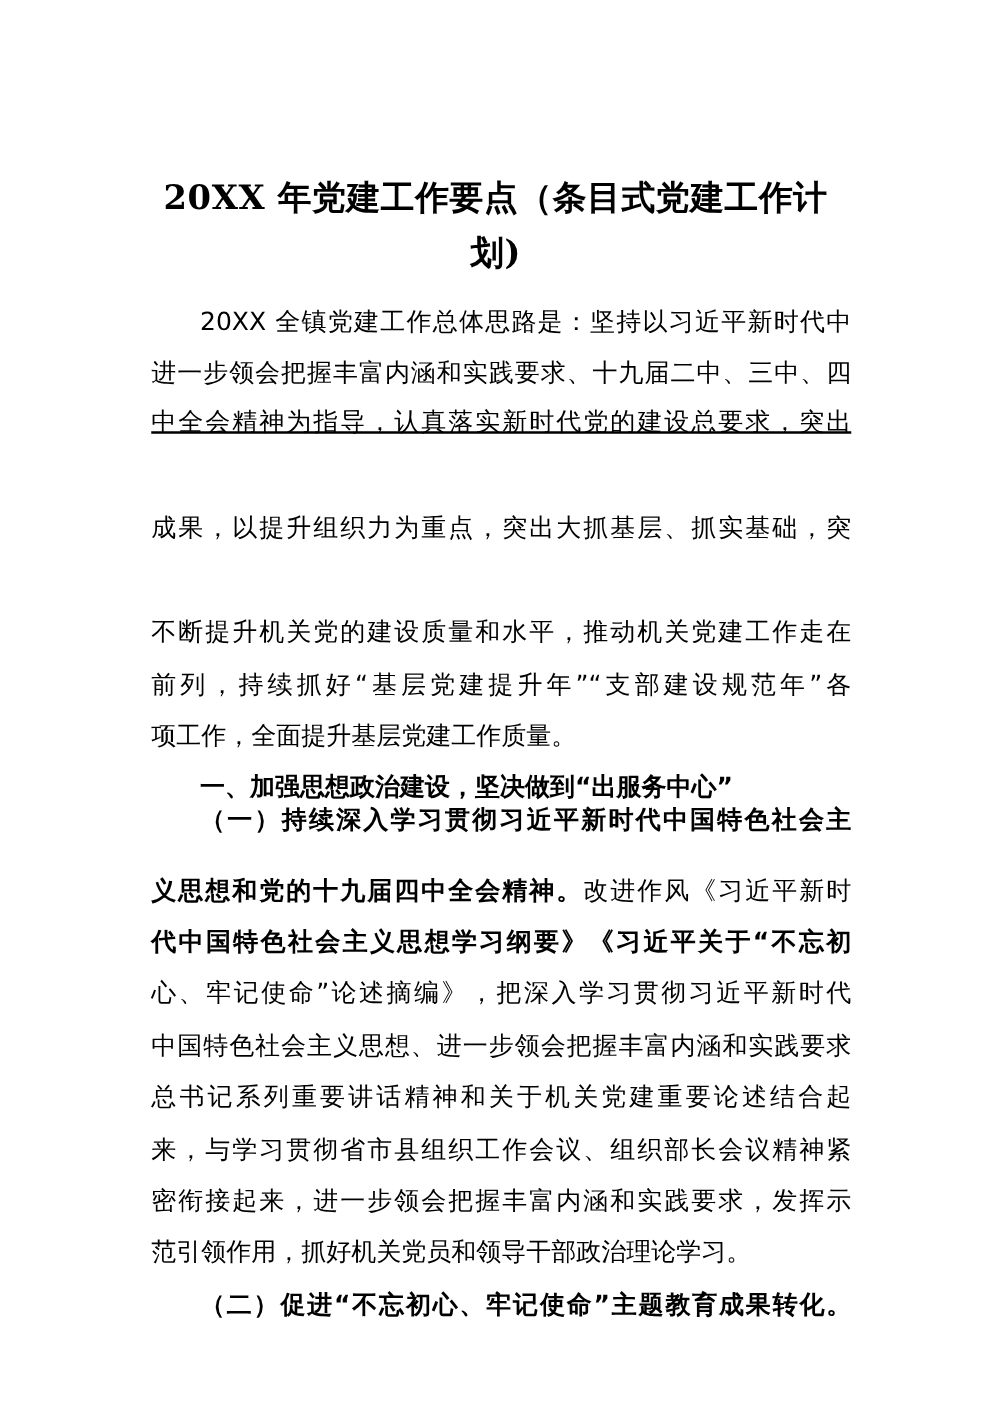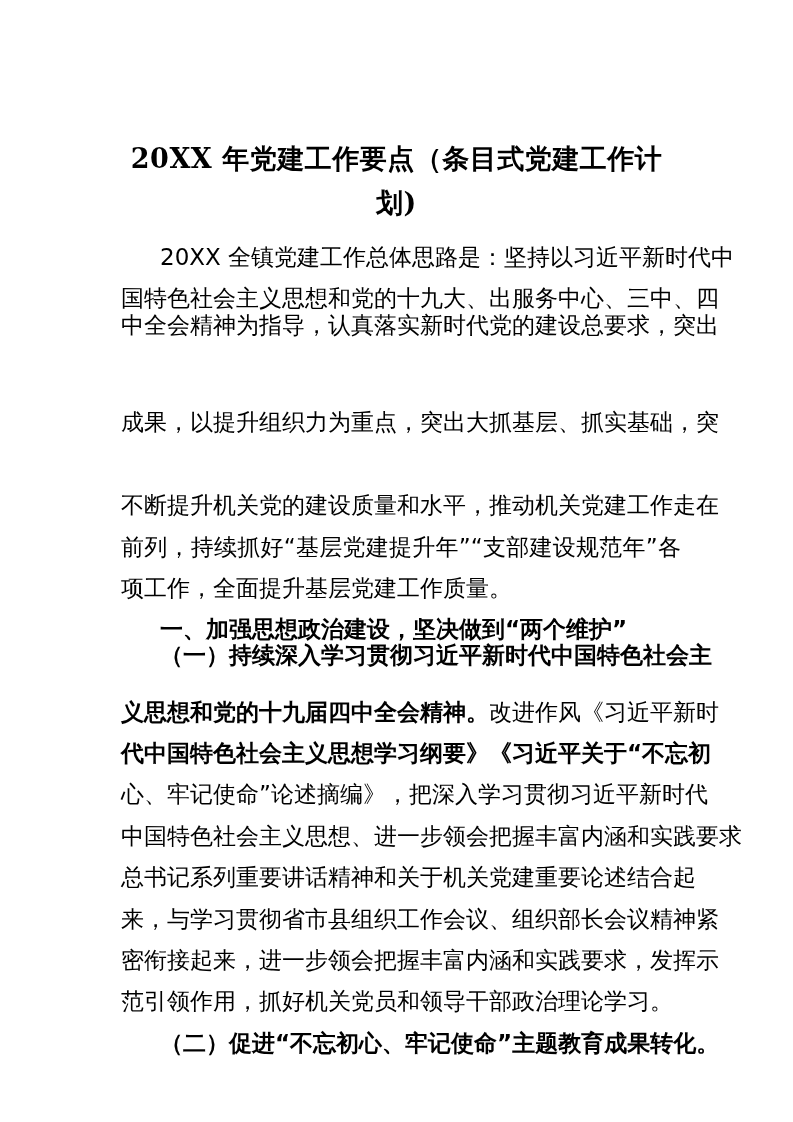--- a/index.html
+++ b/index.html
@@ -6,47 +6,47 @@
   body { width: 793px; height: 1122px; position: relative; overflow: hidden; color: #000; }
   .page { position: absolute; left: 0; top: 0; width: 793px; height: 994px; }
   .title {
     position: absolute; left: 100px; width: 593px; top: 137px;
     font-family: "DejaVu Serif", "Liberation Serif", serif; font-weight: bold;
     font-size: 27px; line-height: 44px; text-align: center; letter-spacing: 0.5px;
   }
   .line {
     position: absolute; left: 121px; width: 560px; height: 34px;
     font-family: "DejaVu Sans", "Liberation Sans", sans-serif;
-    font-size: 23px; line-height: 34px; white-space: nowrap;
+    font-size: 20px; line-height: 34px; white-space: nowrap;
     text-align: justify; text-align-last: justify;
   }
   .line.short { text-align-last: left; }
   .indent { left: 160px; width: 521px; }
   .heading { font-family: "DejaVu Sans", "Liberation Sans", sans-serif; font-weight: bold; }
   .bold { font-weight: bold; }
 </style>
 </head>
 <body>
 
 <div class="page">
 
   <div class="title">
     <div>20XX 年党建工作要点（条目式党建工作计</div>
     <div>划)</div>
   </div>
 
   <div class="line indent" style="top:240px;">20XX 全镇党建工作总体思路是：坚持以习近平新时代中</div>
-  <div class="line" style="top:281px;">国特色社会主义思想和党的十九大、出服务中心、三中、四</div>
-  <div class="line" style="top:308px;">中全会精神为指导，认真落实新时代党的建设总要求，突出</div>
+  <div class="line" style="top:281px;">进一步领会把握丰富内涵和实践要求、十九届二中、三中、四</div>
+  <div class="line" style="top:320px;text-decoration:underline;">中全会精神为指导，认真落实新时代党的建设总要求，突出</div>
   <div class="line" style="top:405px;">成果，以提升组织力为重点，突出大抓基层、抓实基础，突</div>
   <div class="line" style="top:488px;">不断提升机关党的建设质量和水平，推动机关党建工作走在</div>
   <div class="line" style="top:530px;">前列，持续抓好“基层党建提升年”“支部建设规范年”各</div>
   <div class="line short" style="top:571px;">项工作，全面提升基层党建工作质量。</div>
 
-  <div class="line indent short heading" style="top:612px;">一、加强思想政治建设，坚决做到“两个维护”</div>
+  <div class="line indent short heading" style="top:612px;">一、加强思想政治建设，坚决做到“出服务中心”</div>
 
   <div class="line indent bold" style="top:638px;">（一）持续深入学习贯彻习近平新时代中国特色社会主</div>
   <div class="line" style="top:695px;">
     <span class="bold">义思想和党的十九届四中全会精神。</span><span>改进作风《习近平新时</span>
   </div>
   <div class="line" style="top:736px;font-weight:bold;">代中国特色社会主义思想学习纲要》《习近平关于“不忘初</div>
   <div class="line" style="top:777px;">心、牢记使命”论述摘编》，把深入学习贯彻习近平新时代</div>
   <div class="line" style="top:819px;">中国特色社会主义思想、进一步领会把握丰富内涵和实践要求</div>
   <div class="line" style="top:860px;">总书记系列重要讲话精神和关于机关党建重要论述结合起</div>
   <div class="line" style="top:902px;">来，与学习贯彻省市县组织工作会议、组织部长会议精神紧</div>

